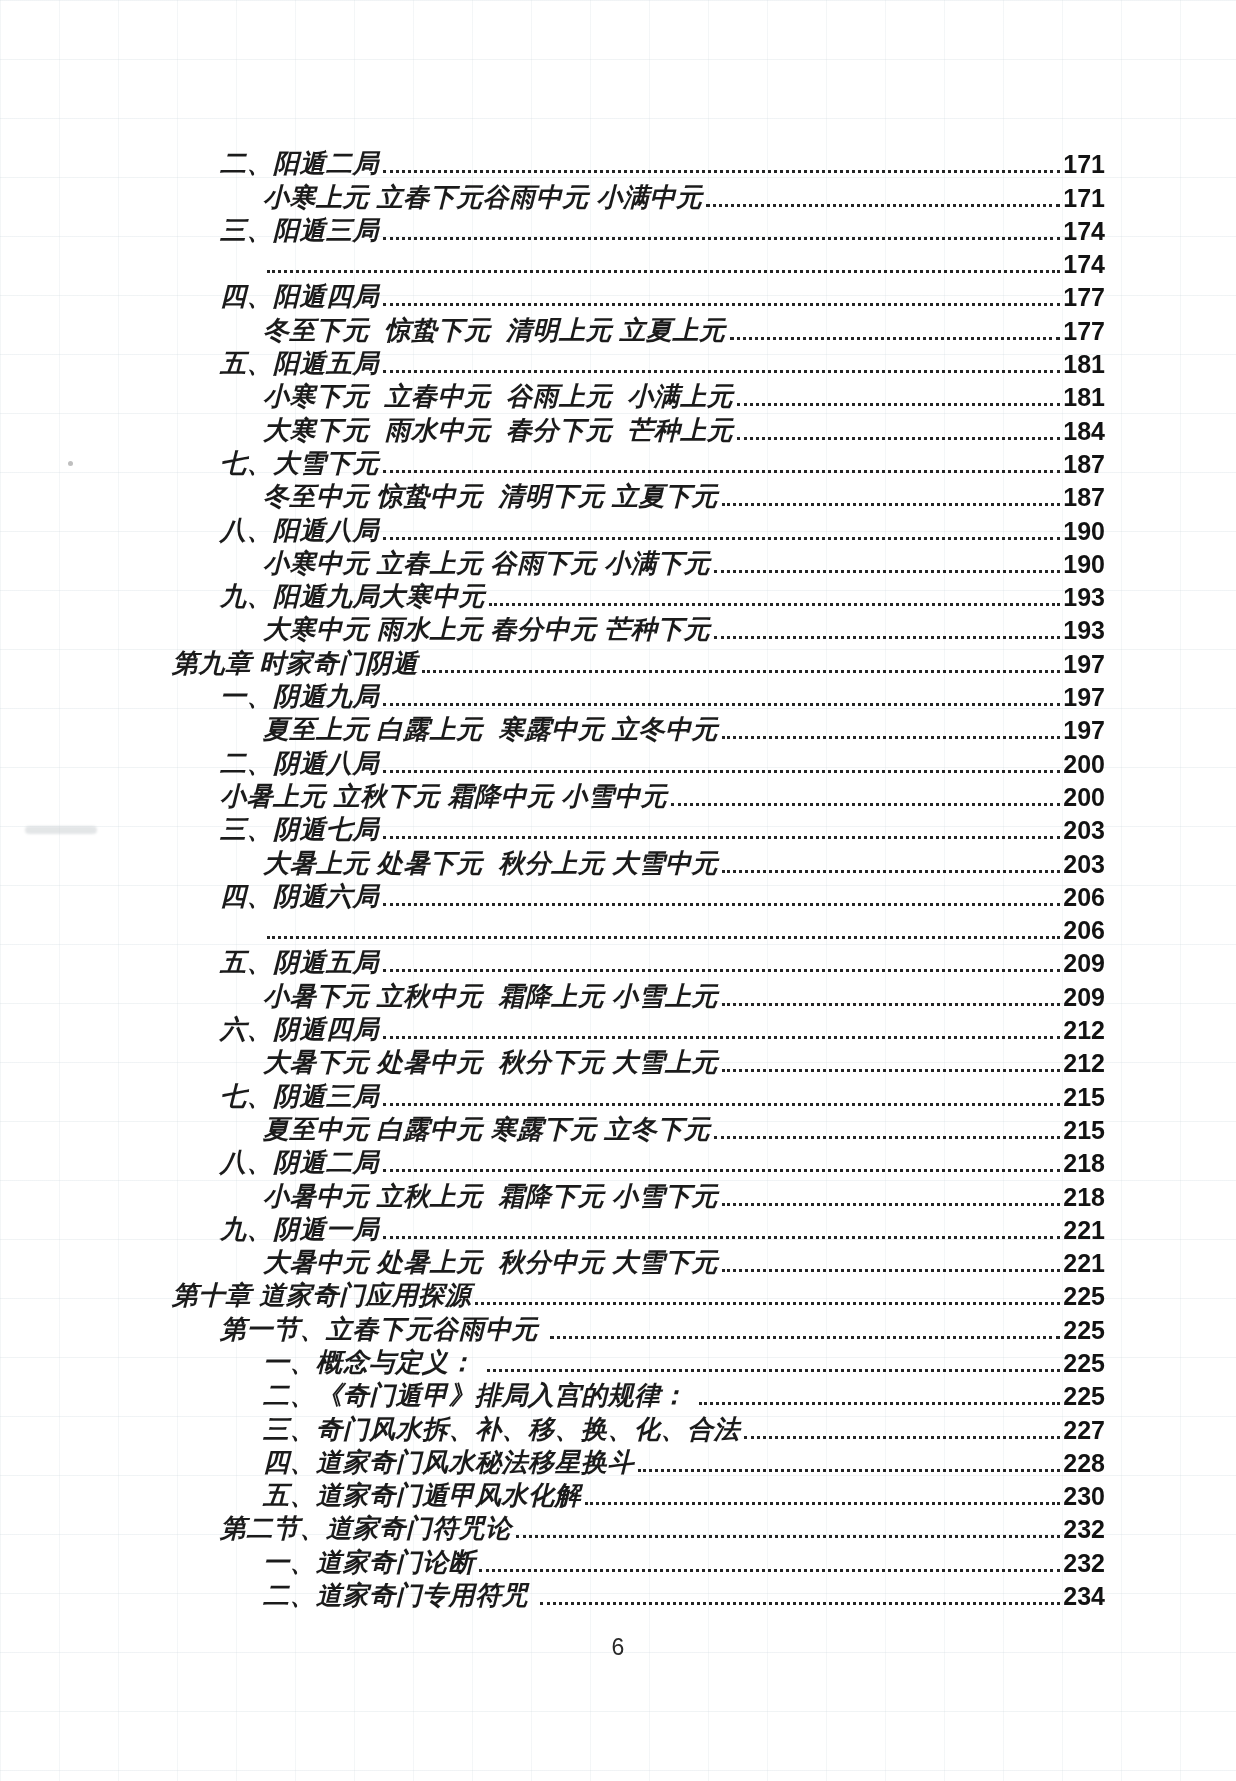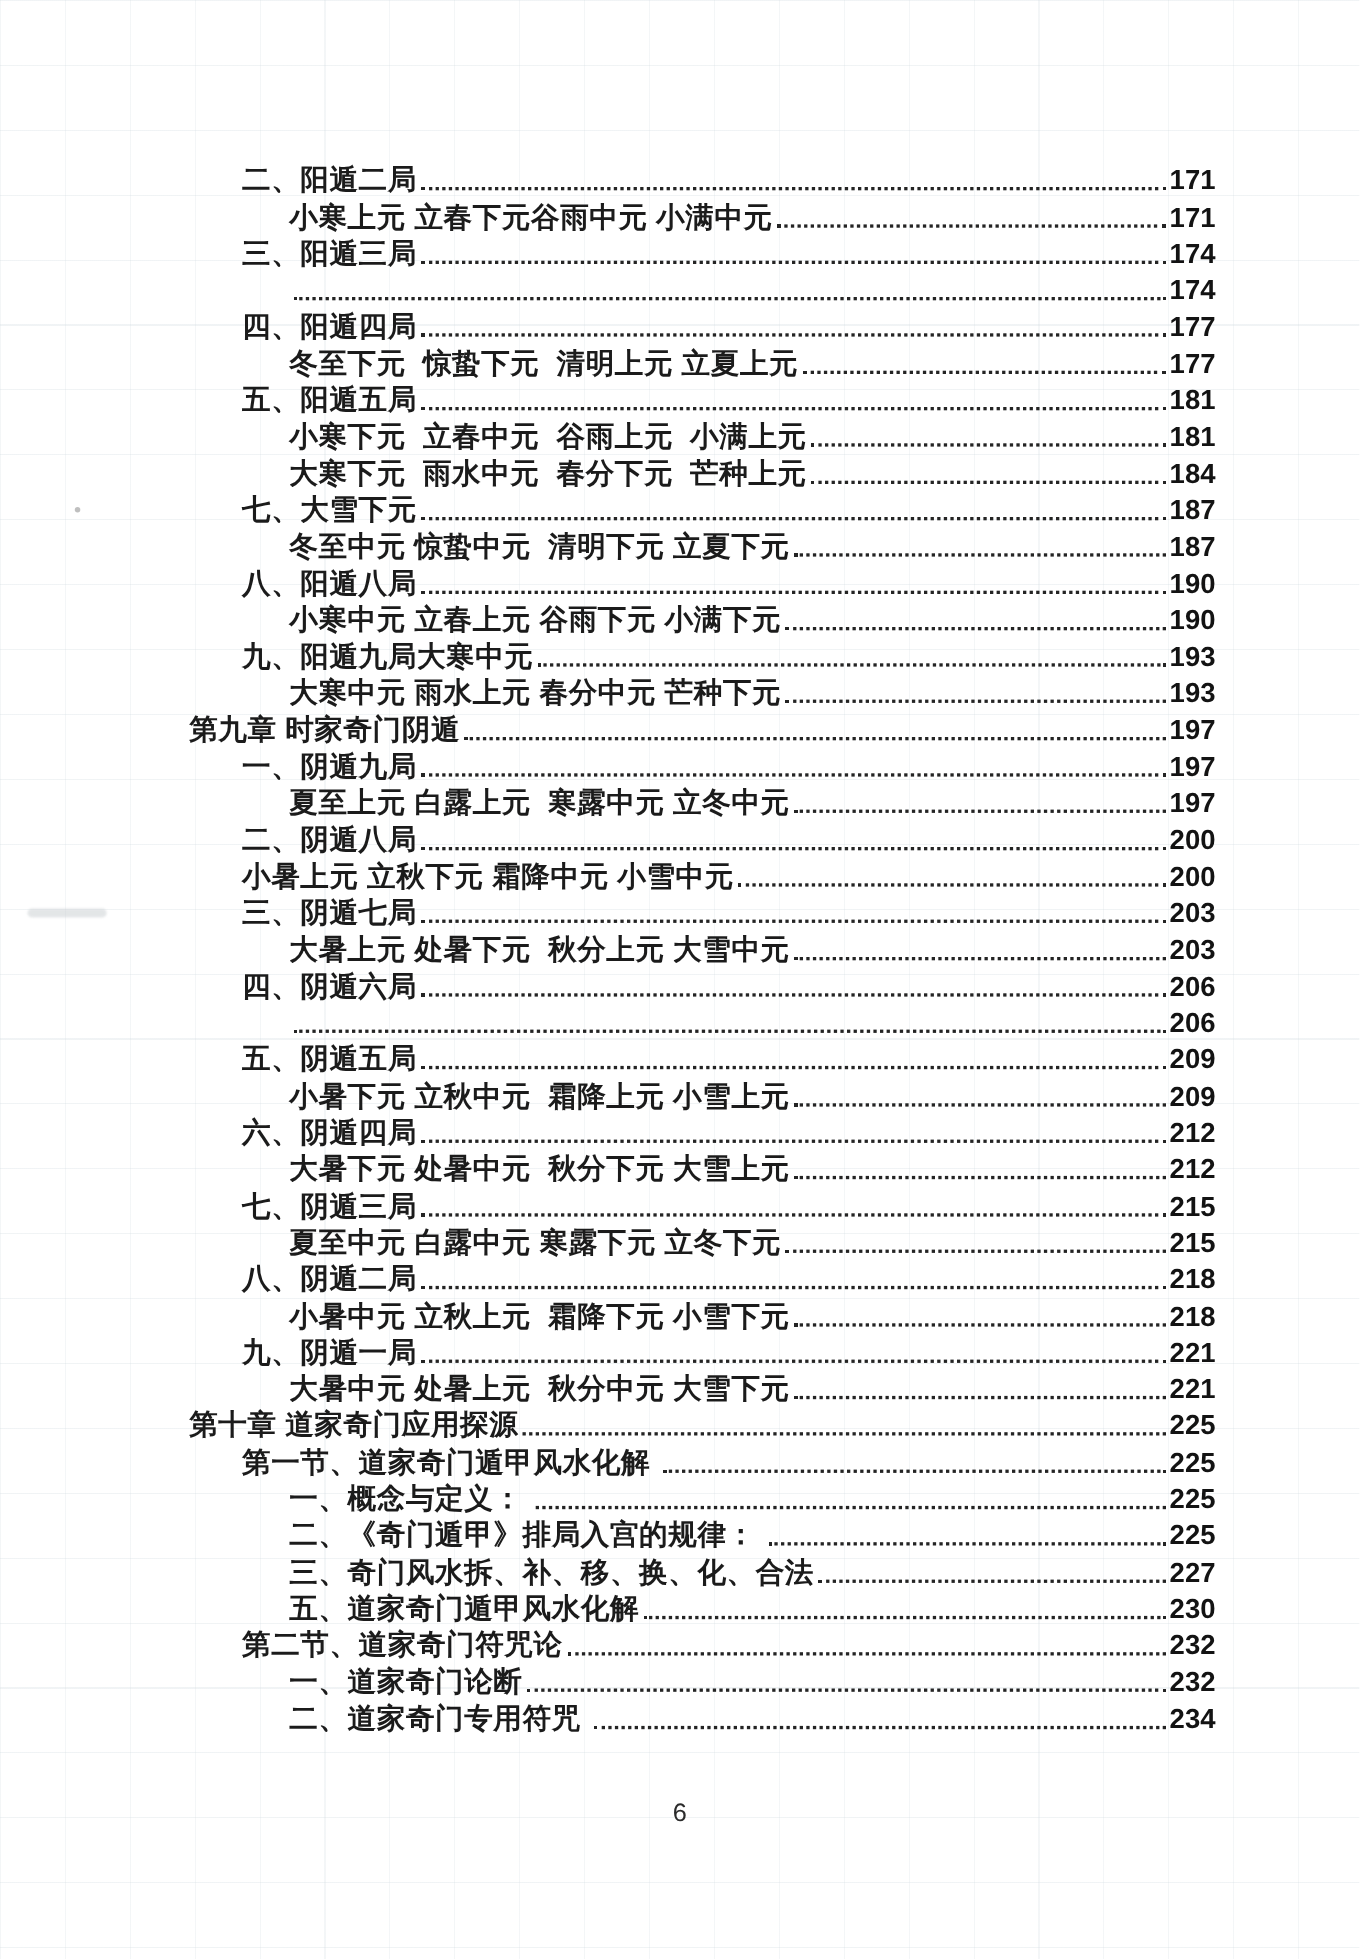--- a/index.html
+++ b/index.html
@@ -30,20 +30,21 @@
     align-items: flex-end;
     height: 33.3px;
   }
   .label {
     white-space: pre;
     font-weight: 700;
     font-size: 26px;
     line-height: 31px;
     color: #1b1b1b;
     letter-spacing: 0.5px;
+    font-style: italic;
   }
   .leader {
     flex: 1;
     min-width: 18px;
     border-bottom: 3px dotted #242424;
     margin: 0 3px 6px 4px;
     height: 0;
   }
   .pageno {
     font-weight: 700;
@@ -299,21 +300,21 @@
     <span class="pageno">221</span>
   </div>
 
   <div class="row lvl-chapter">
     <span class="label">第十章 道家奇门应用探源</span>
     <span class="leader"></span>
     <span class="pageno">225</span>
   </div>
 
   <div class="row lvl-section">
-    <span class="label">第一节、道家奇门遁甲风水化解 </span>
+    <span class="label">第一节、立春下元谷雨中元 </span>
     <span class="leader"></span>
     <span class="pageno">225</span>
   </div>
 
   <div class="row lvl-sub">
     <span class="label">一、概念与定义： </span>
     <span class="leader"></span>
     <span class="pageno">225</span>
   </div>
 
@@ -322,20 +323,25 @@
     <span class="leader"></span>
     <span class="pageno">225</span>
   </div>
 
   <div class="row lvl-sub">
     <span class="label">三、奇门风水拆、补、移、换、化、合法</span>
     <span class="leader"></span>
     <span class="pageno">227</span>
   </div>
 
+  <div class="row lvl-sub">
+    <span class="label">四、道家奇门风水秘法移星换斗</span>
+    <span class="leader"></span>
+    <span class="pageno">228</span>
+  </div>
 
   <div class="row lvl-sub">
     <span class="label">五、道家奇门遁甲风水化解</span>
     <span class="leader"></span>
     <span class="pageno">230</span>
   </div>
 
   <div class="row lvl-section">
     <span class="label">第二节、道家奇门符咒论</span>
     <span class="leader"></span>

